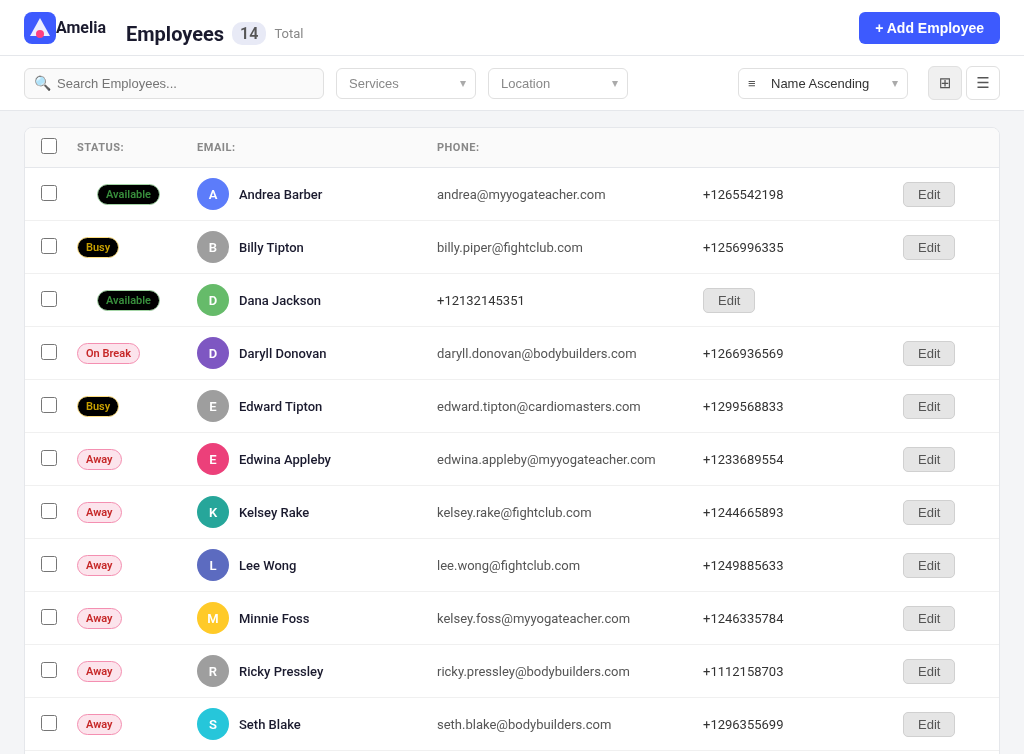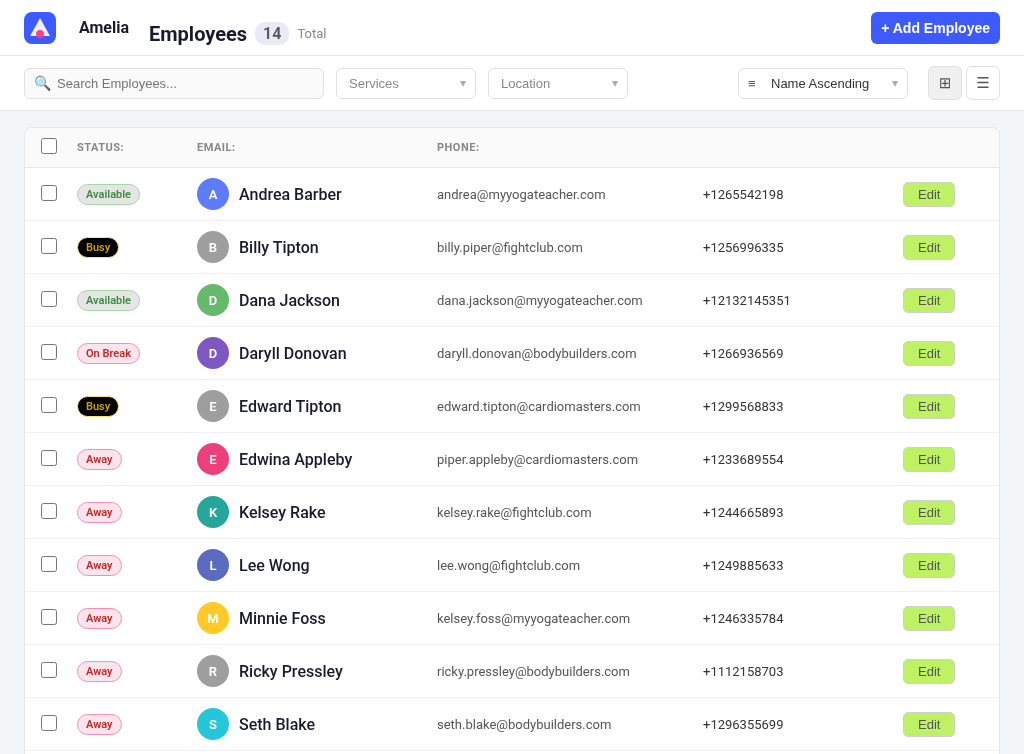--- a/index.html
+++ b/index.html
@@ -9,38 +9,38 @@
     .top-bar {
       background: #fff;
       border-bottom: 1px solid #e5e7eb;
       display: flex;
       align-items: center;
       justify-content: space-between;
       padding: 0 24px;
       height: 56px;
     }
     .top-bar-left { display: flex; align-items: center; gap: 20px; }
-    .logo { display: flex; align-items: center; gap: 23px; font-weight: 700; font-size: 16px; color: #1a1a2e; }
+    .logo { display: flex; align-items: center; gap: 0; font-weight: 700; font-size: 16px; color: #1a1a2e; }
     .logo-icon { width: 32px; height: 32px; }
     .page-title { font-size: 20px; font-weight: 700; color: #1a1a2e; }
     .total-badge {
       background: #e8eaf6;
       color: #555;
       font-size: 16px;
       font-weight: 600;
       padding: 2px 8px;
       border-radius: 10px;
     }
     .total-label { color: #888; font-size: 13px; }
     .add-btn {
       background: #3d5afe;
       color: #fff;
       border: none;
       border-radius: 6px;
-      padding: 8px 10px;
+      padding: 8px 16px;
       font-size: 14px;
       font-weight: 600;
       cursor: pointer;
       display: flex;
       align-items: center;
       gap: 6px;
     }
 
     
     .toolbar {
@@ -184,46 +184,46 @@
 
     .cb { width: 16px; height: 16px; accent-color: #3d5afe; cursor: pointer; }
 
     .status-badge {
       display: inline-block;
       padding: 3px 8px;
       border-radius: 12px;
       font-size: 11px;
       font-weight: 600;
     }
-    .status-available { background: #e5e5e5; color: #388e3c; border: 1px solid #a5d6a7; }
+    .status-available { background: #000000; color: #388e3c; border: 1px solid #a5d6a7; margin-left: 20px; }
     .status-busy { background: #000000; color: #c8a000; border: 1px solid #ffe082; }
     .status-on-break { background: #fce4ec; color: #c62828; border: 1px solid #f48fb1; }
     .status-away { background: #fce4ec; color: #c62828; border: 1px solid #f48fb1; }
 
     .emp-cell { display: flex; align-items: center; gap: 10px; }
     .avatar {
       width: 32px;
       height: 32px;
       border-radius: 50%;
       overflow: hidden;
       background: #ccc;
       flex-shrink: 0;
       display: flex;
       align-items: center;
       justify-content: center;
       font-size: 13px;
       font-weight: 600;
       color: #fff;
     }
-    .emp-name { font-weight: 500; color: #1a1a2e; font-size: 16px; }
+    .emp-name { font-weight: 500; color: #1a1a2e; font-size: 13px; }
     .emp-email { color: #555; font-size: 13px; }
     .emp-phone { color: #333; font-size: 13px; }
     .edit-btn {
       border: 1px solid #d0d0d0;
-      background: #bef264;
+      background: #e5e5e5;
       border-radius: 5px;
       padding: 4px 14px;
       font-size: 13px;
       color: #555;
       cursor: pointer;
     }
 
     
     .av-blue { background: #5c7cfa; }
     .av-gray { background: #9e9e9e; }
@@ -320,21 +320,20 @@
       <div class="emp-phone">+1256996335</div>
       <div><button class="edit-btn">Edit</button></div>
     </div>
         <div class="table-row">
       <div><input type="checkbox" class="cb" style=""></div>
       <div><span class="status-badge status-available">Available</span></div>
       <div class="emp-cell">
         <div class="avatar av-green">D</div>
         <span class="emp-name">Dana Jackson</span>
       </div>
-      <div class="emp-email">dana.jackson@myyogateacher.com</div>
       <div class="emp-phone">+12132145351</div>
       <div><button class="edit-btn">Edit</button></div>
     </div>
         <div class="table-row">
       <div><input type="checkbox" class="cb" style=""></div>
       <div><span class="status-badge status-on-break">On Break</span></div>
       <div class="emp-cell">
         <div class="avatar av-purple">D</div>
         <span class="emp-name">Daryll Donovan</span>
       </div>
@@ -353,21 +352,21 @@
       <div class="emp-phone">+1299568833</div>
       <div><button class="edit-btn">Edit</button></div>
     </div>
         <div class="table-row">
       <div><input type="checkbox" class="cb" style=""></div>
       <div><span class="status-badge status-away">Away</span></div>
       <div class="emp-cell">
         <div class="avatar av-pink">E</div>
         <span class="emp-name">Edwina Appleby</span>
       </div>
-      <div class="emp-email">piper.appleby@cardiomasters.com</div>
+      <div class="emp-email">edwina.appleby@myyogateacher.com</div>
       <div class="emp-phone">+1233689554</div>
       <div><button class="edit-btn">Edit</button></div>
     </div>
         <div class="table-row">
       <div><input type="checkbox" class="cb" style=""></div>
       <div><span class="status-badge status-away">Away</span></div>
       <div class="emp-cell">
         <div class="avatar av-teal">K</div>
         <span class="emp-name">Kelsey Rake</span>
       </div>

